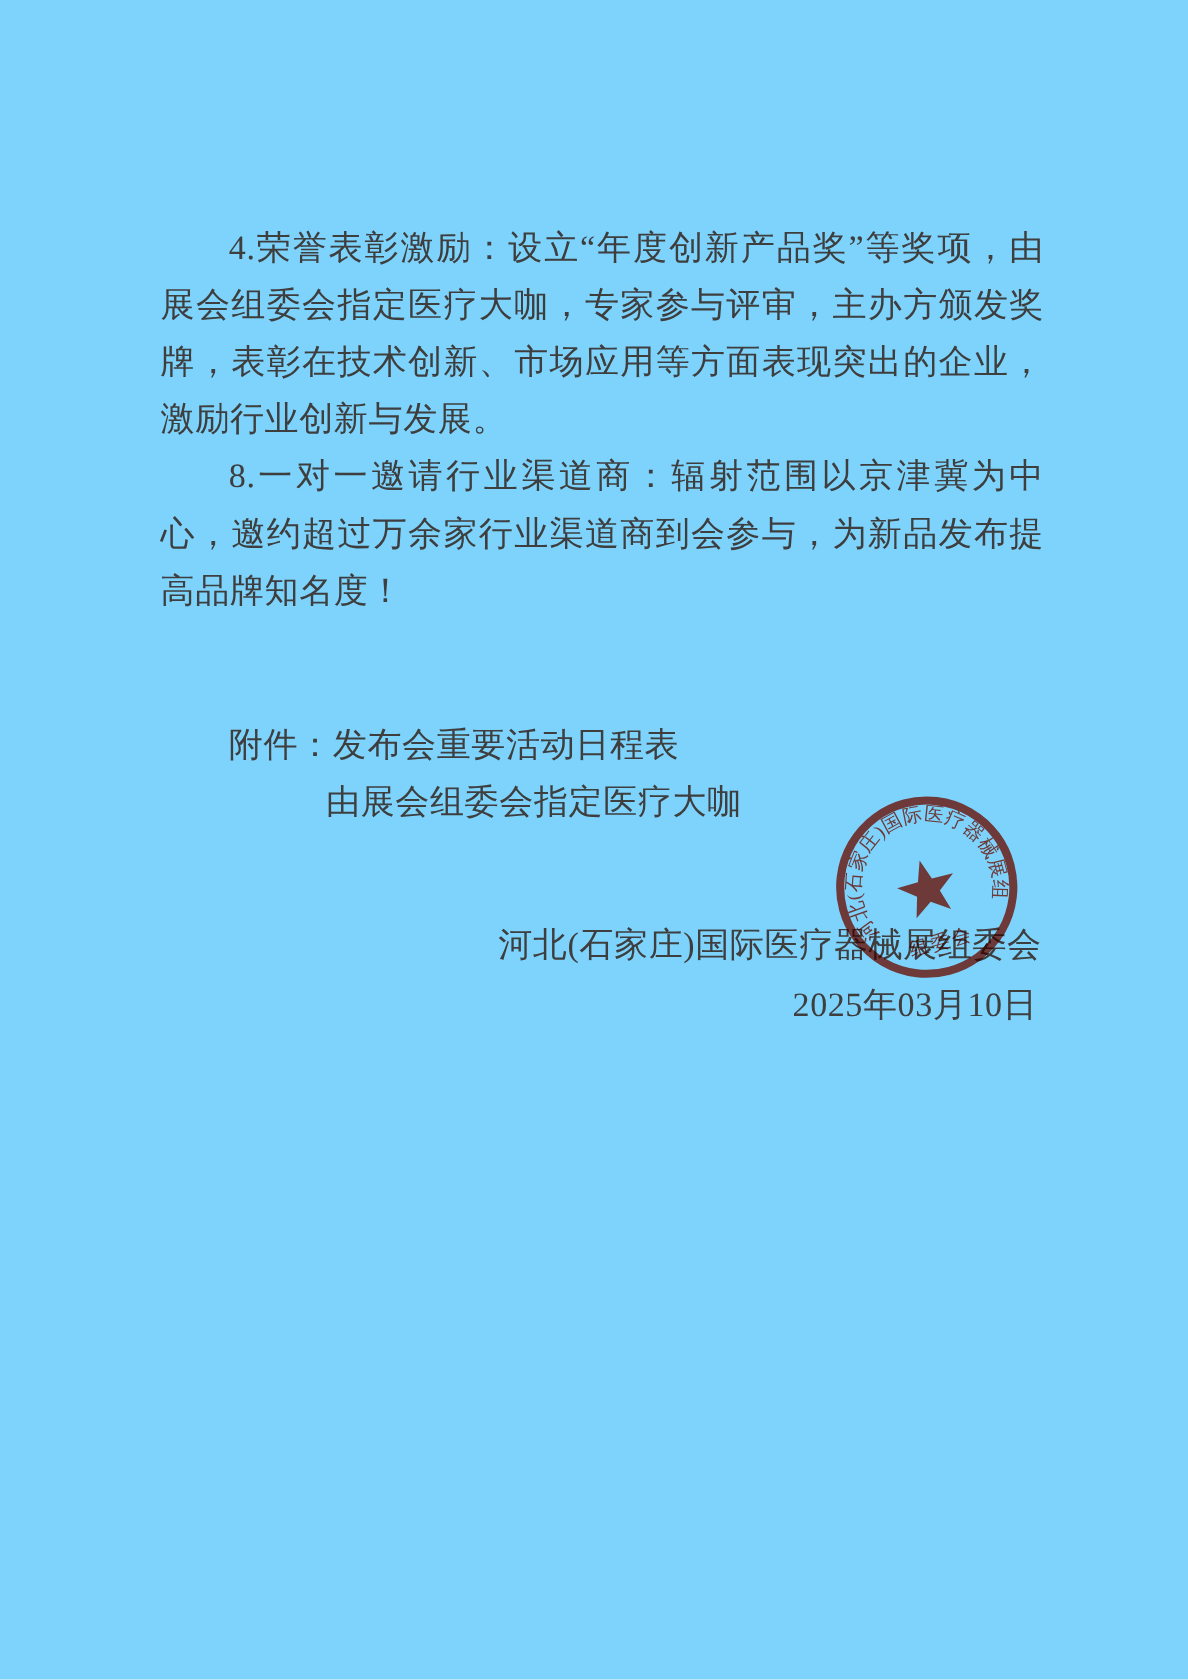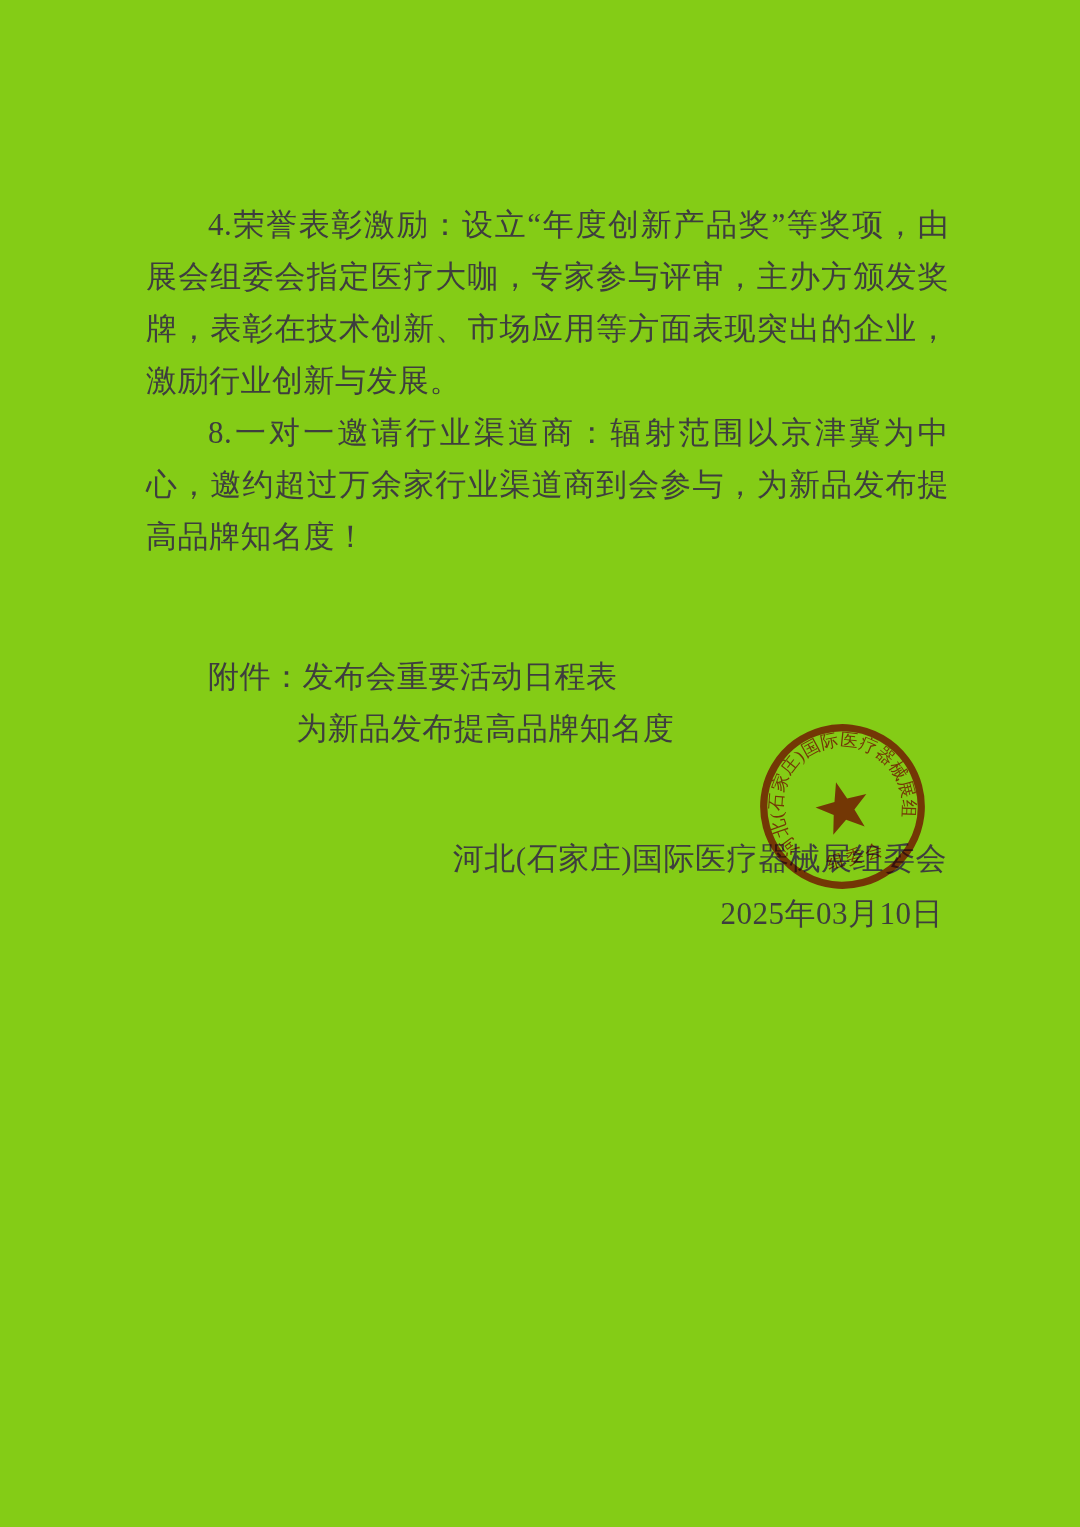--- a/index.html
+++ b/index.html
@@ -4,21 +4,21 @@
 <style>
   html, body {
     margin: 0;
     padding: 0;
     background: #ffffff;
   }
   .page {
     position: relative;
     width: 1080px;
     height: 1527px;
-    background: #84cc16;
+    background: #7dd3fc;
     overflow: hidden;
     font-family: "Liberation Serif", "DejaVu Serif", serif;
     color: #3e3e3e;
   }
   .content {
     position: absolute;
     left: 146px;
     top: 199px;
     width: 803px;
     font-size: 31px;
@@ -79,21 +79,21 @@
 
     <p class="body-para">4.荣誉表彰激励：设立“年度创新产品奖”等奖项，由展会组委会指定医疗大咖，专家参与评审，主办方颁发奖牌，表彰在技术创新、市场应用等方面表现突出的企业，激励行业创新与发展。</p>
 
     <p class="body-para">8.一对一邀请行业渠道商：辐射范围以京津冀为中心，邀约超过万余家行业渠道商到会参与，为新品发布提高品牌知名度！</p>
 
     <div class="attachment">
       <div class="attachment-line attachment-line-first">
         <span>附件：</span><span>发布会重要活动日程表</span>
       </div>
       <div class="attachment-line attachment-line-second">
-        <span>为新品发布提高品牌知名度</span>
+        <span>由展会组委会指定医疗大咖</span>
       </div>
     </div>
 
     <div class="signature-block">
       <div class="signature-org">河北(石家庄)国际医疗器械展组委会</div>
       <div class="signature-date">2025年03月10日</div>
     </div>
 
   </div>
 

